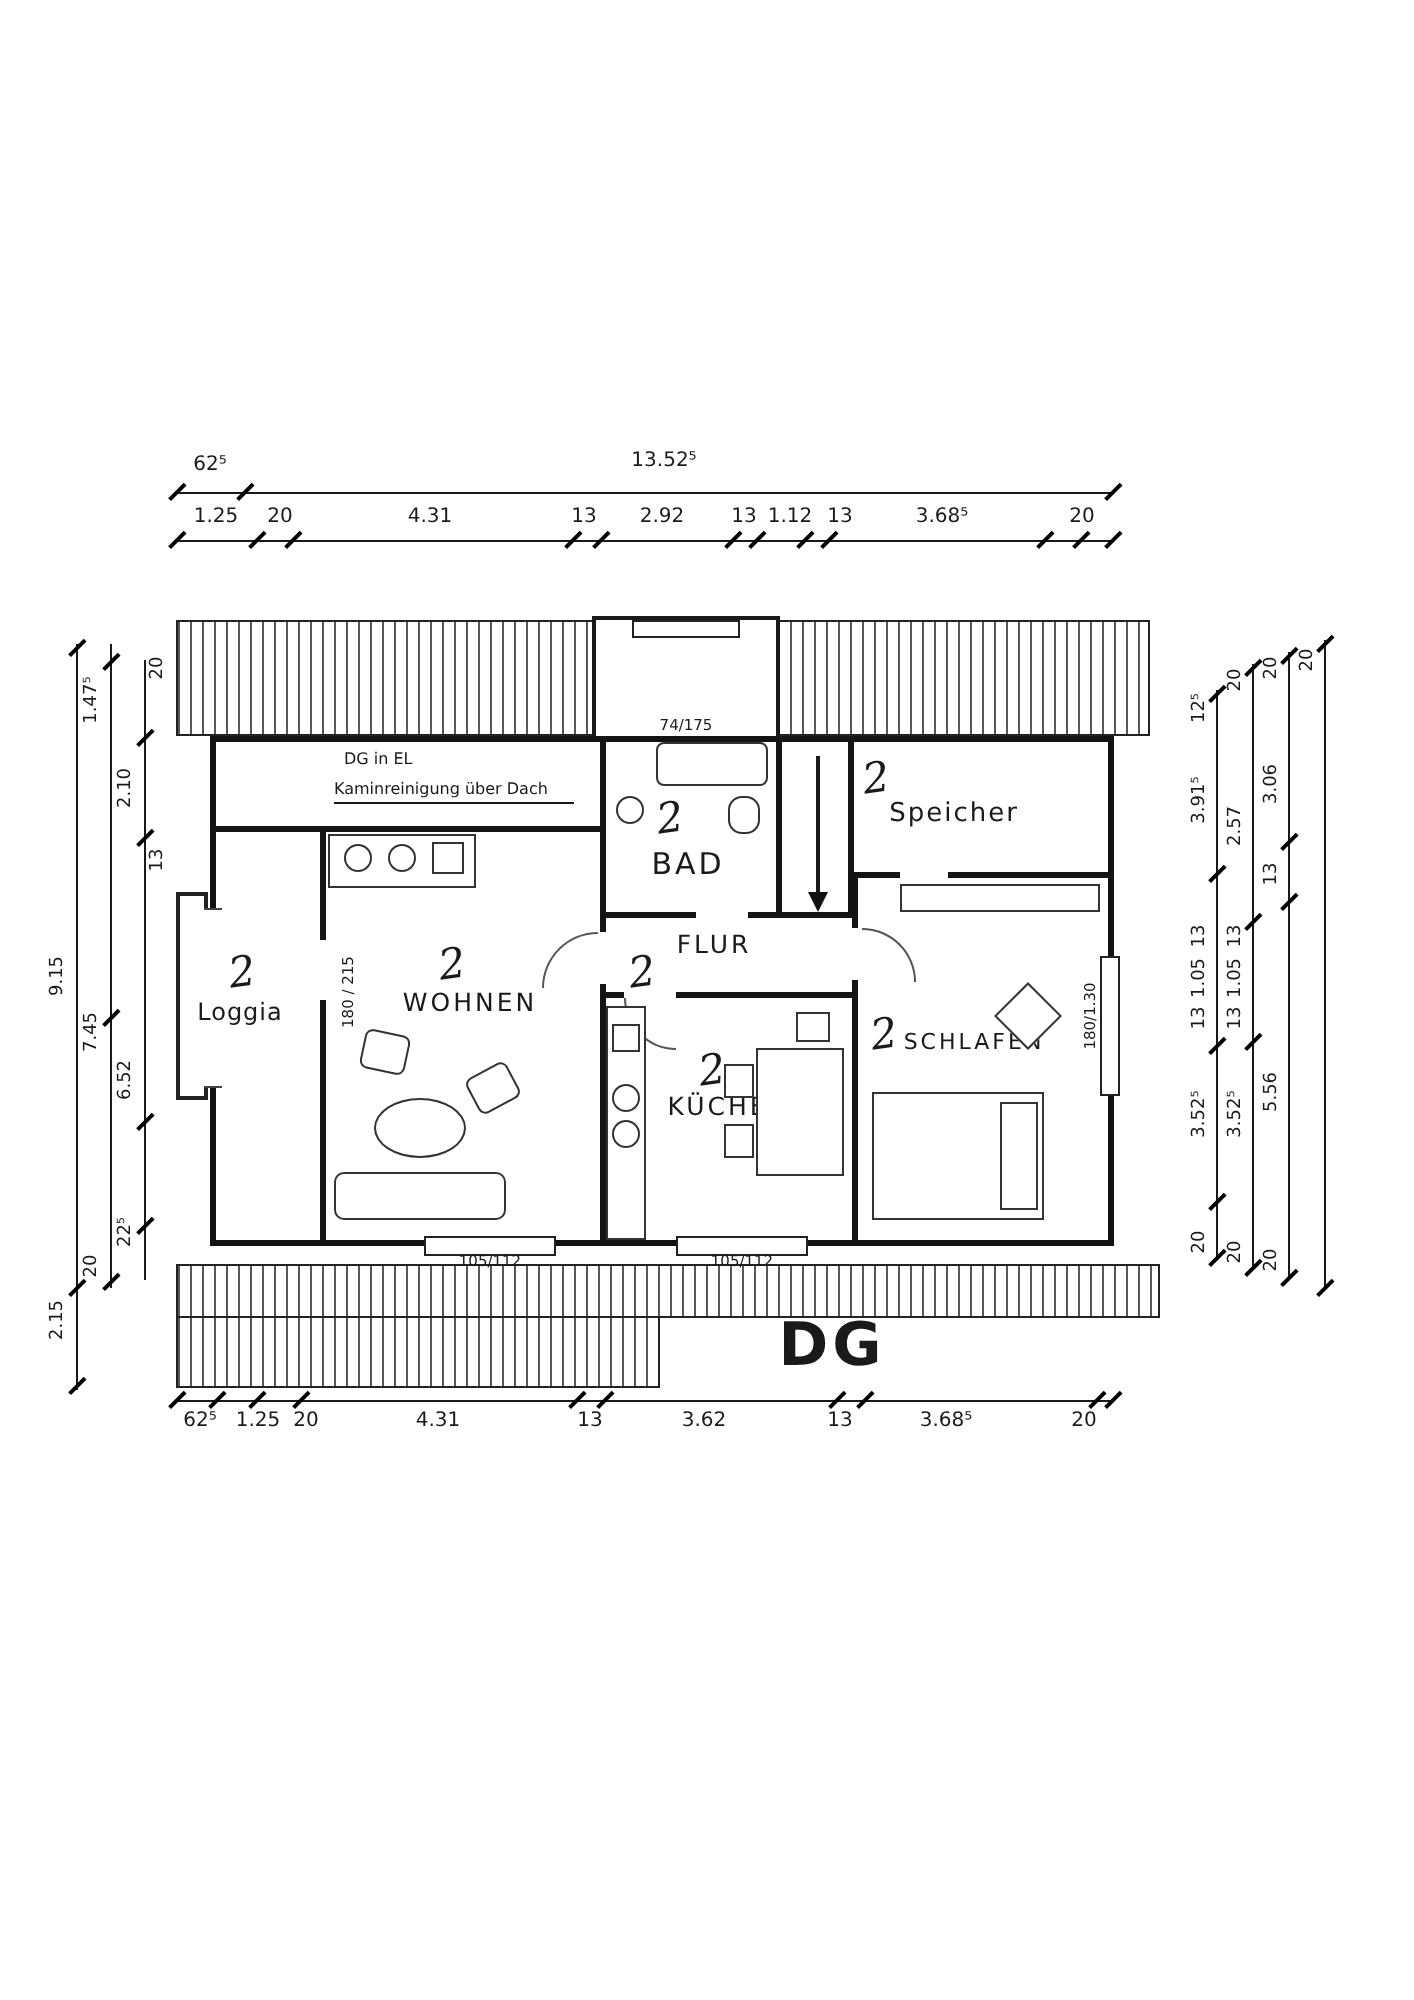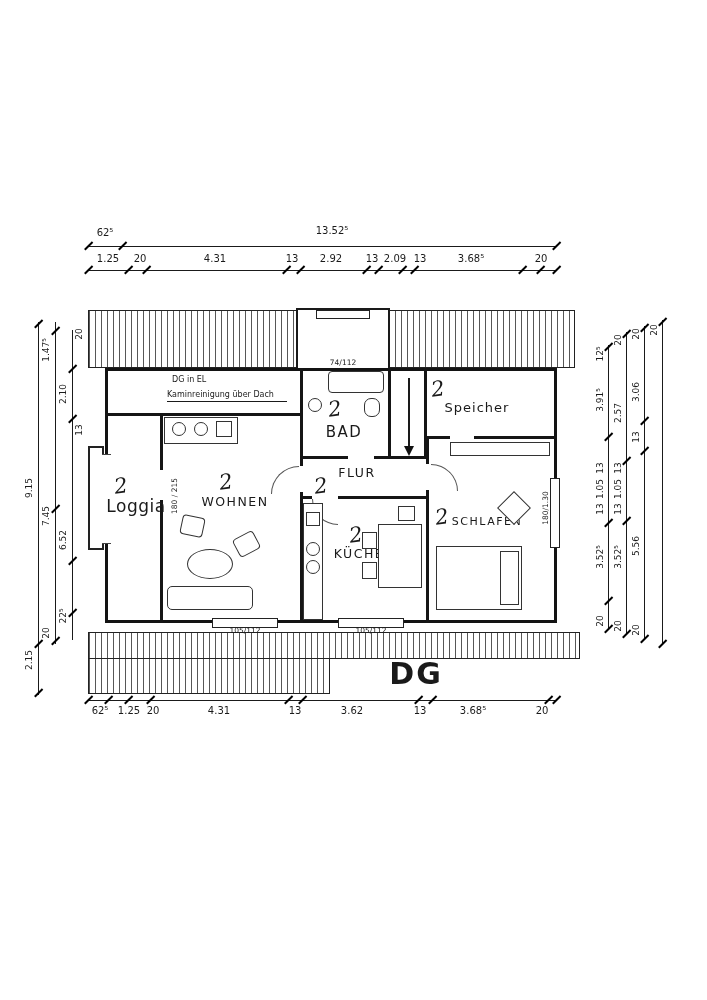--- a/index.html
+++ b/index.html
@@ -39,21 +39,21 @@
   <i class="tk" style="left:83px;top:245px"></i>
   <i class="tk" style="left:117px;top:245px"></i>
   <i class="tk" style="left:551px;top:245px"></i>
 
   <span class="dh" style="left:108px;top:253px">1.25</span>
   <span class="dh" style="left:140px;top:253px">20</span>
   <span class="dh" style="left:215px;top:253px">4.31</span>
   <span class="dh" style="left:292px;top:253px">13</span>
   <span class="dh" style="left:331px;top:253px">2.92</span>
   <span class="dh" style="left:372px;top:253px">13</span>
-  <span class="dh" style="left:395px;top:253px">2.09</span>
+  <span class="dh" style="left:395px;top:253px">1.12</span>
   <span class="dh" style="left:420px;top:253px">13</span>
   <span class="dh" style="left:471px;top:253px">3.68⁵</span>
   <span class="dh" style="left:541px;top:253px">20</span>
   <div class="hl" style="left:88px;top:270px;width:468px"></div>
   <i class="tk" style="left:83px;top:269px"></i>
   <i class="tk" style="left:123px;top:269px"></i>
   <i class="tk" style="left:141px;top:269px"></i>
   <i class="tk" style="left:281px;top:269px"></i>
   <i class="tk" style="left:295px;top:269px"></i>
   <i class="tk" style="left:361px;top:269px"></i>
@@ -128,21 +128,21 @@
   <span class="dv" style="left:636px;top:392px">3.06</span>
   <span class="dv" style="left:636px;top:437px">13</span>
   <span class="dv" style="left:636px;top:546px">5.56</span>
   <span class="dv" style="left:636px;top:630px">20</span>
 
   <span class="dv" style="left:654px;top:330px">20</span>
 
   <div class="hatch" style="left:88px;top:310px;width:487px;height:58px"></div>
   <div class="abs" style="left:296px;top:308px;width:94px;height:62px;background:#fff;border:2px solid #1a1a1a;box-sizing:border-box"></div>
   <div class="win" style="left:316px;top:310px;width:54px;height:9px"></div>
-  <span class="dh s7" style="left:343px;top:358px">74/112</span>
+  <span class="dh s7" style="left:343px;top:358px">74/175</span>
 
   <div class="hatch" style="left:88px;top:632px;width:492px;height:27px"></div>
   <div class="hatch" style="left:88px;top:658px;width:242px;height:36px"></div>
 
   <div class="outline" style="left:105px;top:368px;width:452px;height:255px"></div>
 
   <div class="abs" style="left:88px;top:446px;width:16px;height:104px;border:2px solid #222;background:#fff;box-sizing:border-box"></div>
   <div class="gap" style="left:102px;top:454px;width:9px;height:88px;border-top:1px solid #444;border-bottom:1px solid #444"></div>
 
   <div class="wall" style="left:105px;top:413px;width:198px;height:3px"></div>
@@ -175,21 +175,21 @@
   <span class="dv s7" style="left:174px;top:496px">180 / 215</span>
 
   <span class="note" style="left:172px;top:375px">DG in EL</span>
   <span class="note" style="left:167px;top:390px">Kaminreinigung über Dach</span>
   <div class="hl" style="left:167px;top:401px;width:120px"></div>
   <div class="abs" style="left:203px;top:417px;width:12px;height:12px;border:1.5px solid #222;box-sizing:border-box;background:linear-gradient(45deg,transparent 45%,#333 45%,#333 55%,transparent 55%)"></div>
 
   <div class="vl" style="left:408px;top:378px;height:70px;width:1.5px"></div>
   <div class="arrowhead" style="left:404px;top:446px"></div>
 
-  <span class="room" style="left:136px;top:506px;font-size:17px;letter-spacing:.5px">Loggia</span>
+  <span class="room" style="left:120px;top:506px;font-size:12px;letter-spacing:.5px">Loggia</span>
   <span class="room" style="left:235px;top:501px">WOHNEN</span>
   <span class="room" style="left:344px;top:432px;font-size:15px">BAD</span>
   <span class="room" style="left:357px;top:472px">FLUR</span>
   <span class="room" style="left:359px;top:553px">KÜCHE</span>
   <span class="room" style="left:487px;top:521px;font-size:11px">SCHLAFEN</span>
   <span class="room" style="left:477px;top:407px;letter-spacing:1px;font-size:13px">Speicher</span>
 
   <span class="mark" style="left:121px;top:486px">2</span>
   <span class="mark" style="left:226px;top:482px">2</span>
   <span class="mark" style="left:335px;top:409px">2</span>

